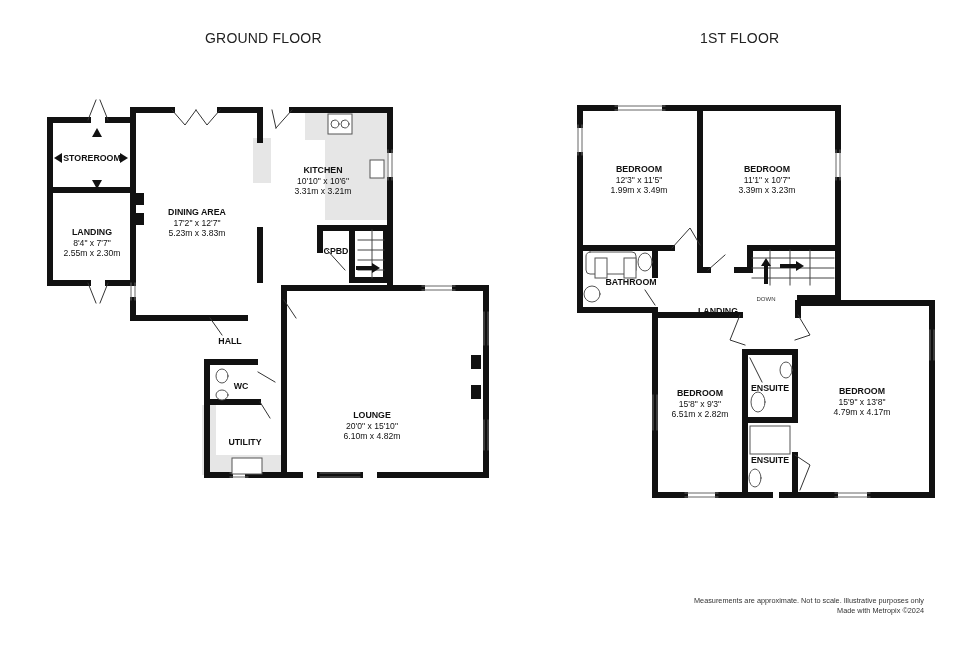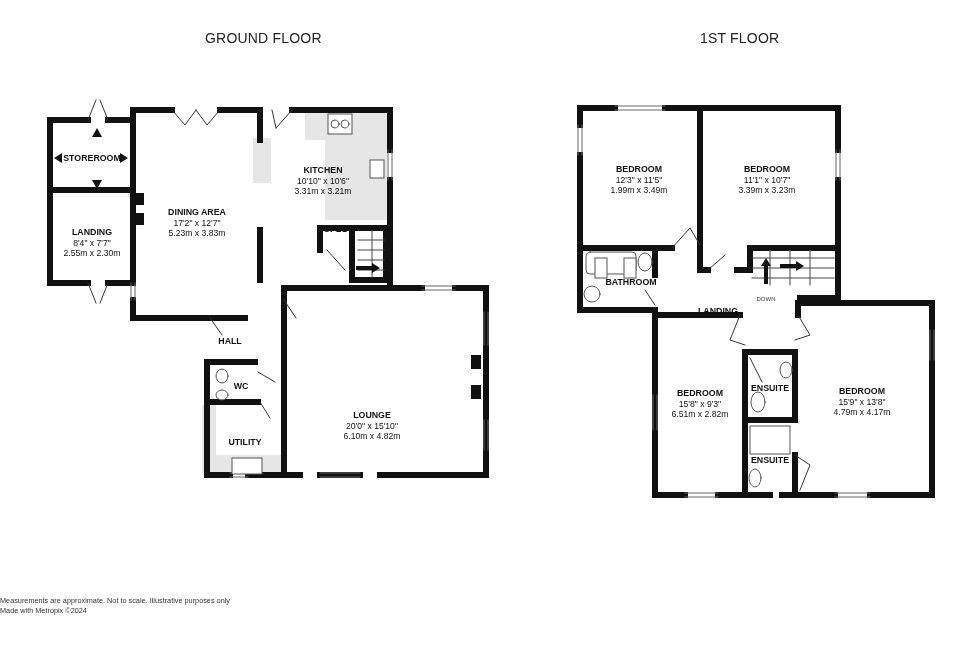--- a/index.html
+++ b/index.html
@@ -4,21 +4,21 @@
 <style>
   html,body{margin:0;padding:0;background:#ffffff;}
   body{width:980px;height:653px;position:relative;overflow:hidden;font-family:"Liberation Sans",sans-serif;color:#222;}
   .floor-title{position:absolute;top:30px;font-size:14px;letter-spacing:0.2px;color:#222;}
   #gf-title{left:205px;}
   #ff-title{left:700px;}
   svg{position:absolute;left:0;top:0;}
   .lbl{position:absolute;text-align:center;font-size:8.6px;line-height:10.5px;color:#111;white-space:nowrap;transform:translateX(-50%);}
   .lbl .name{font-weight:bold;font-size:8.8px;}
   .small{font-size:6px;color:#333;}
-  .footer{position:absolute;left:0;width:924px;text-align:left;font-size:7.3px;line-height:9.5px;color:#333;}
+  .footer{position:absolute;left:0;width:924px;text-align:right;font-size:7.3px;line-height:9.5px;color:#333;}
 </style>
 </head>
 <body>
 
 <div class="floor-title" id="gf-title">GROUND FLOOR</div>
 <div class="floor-title" id="ff-title">1ST FLOOR</div>
 
 <svg width="980" height="653" viewBox="0 0 980 653">
 
   <g fill="none" stroke="#111" stroke-width="6" stroke-linecap="square">
@@ -191,21 +191,21 @@
 <div class="lbl" style="left:197px;top:207px;">
   <div class="name">DINING AREA</div>
   <div>17'2"  x 12'7"</div>
   <div>5.23m  x 3.83m</div>
 </div>
 <div class="lbl" style="left:323px;top:165px;">
   <div class="name">KITCHEN</div>
   <div>10'10"  x 10'6"</div>
   <div>3.31m  x 3.21m</div>
 </div>
-<div class="lbl" style="left:336px;top:224px;">
+<div class="lbl" style="left:336px;top:246px;">
   <div class="name">CPBD</div>
 </div>
 <div class="lbl" style="left:230px;top:336px;">
   <div class="name">HALL</div>
 </div>
 <div class="lbl" style="left:241px;top:381px;">
   <div class="name">WC</div>
 </div>
 <div class="lbl" style="left:245px;top:437px;">
   <div class="name">UTILITY</div>

